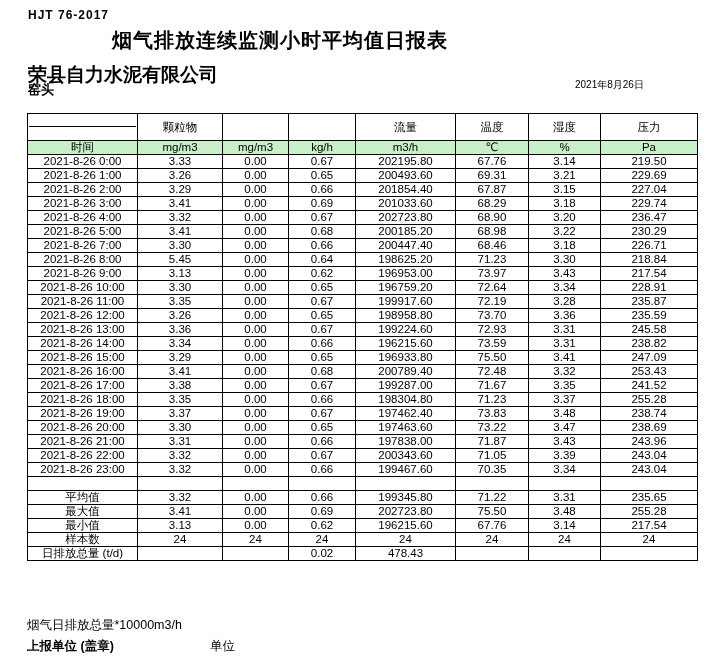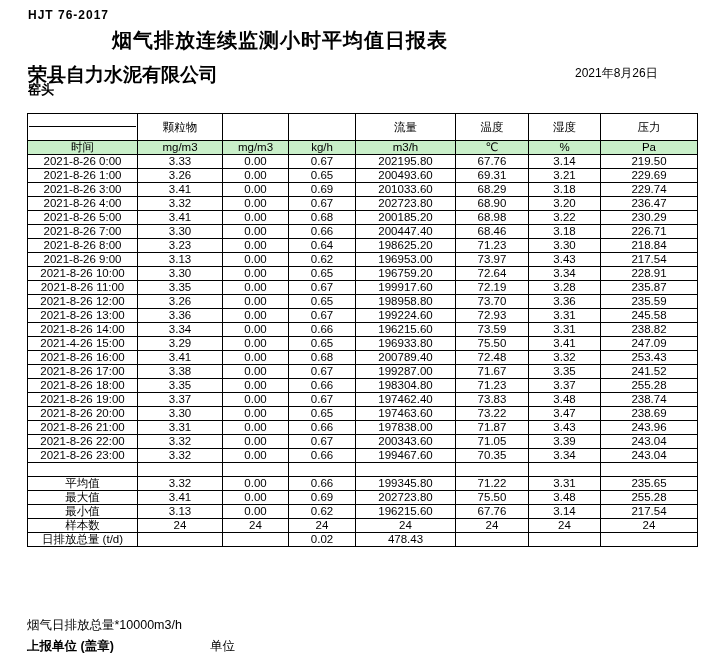--- a/index.html
+++ b/index.html
@@ -3,21 +3,21 @@
 <meta charset="utf-8">
 <style>
   * { margin:0; padding:0; box-sizing:border-box; }
   html,body { width:721px; height:661px; background:#fff; overflow:hidden; }
   body { position:relative; font-family:"Liberation Sans","DejaVu Sans",sans-serif; color:#000; }
 
   .std-no   { position:absolute; left:28px; top:8px;  font-size:12px; font-weight:bold; letter-spacing:1px; }
   .title    { position:absolute; left:0; top:27px; width:560px; text-align:center; font-size:20px; font-weight:bold; letter-spacing:1px; }
   .company  { position:absolute; left:28px; top:62px; font-size:19px; font-weight:bold; }
   .kiln     { position:absolute; left:28px; top:81px; font-size:13px; font-weight:bold; }
-  .date     { position:absolute; left:575px; top:65px; font-size:12px; }
+  .date     { position:absolute; left:575px; top:78px; font-size:10px; }
 
   table.report { position:absolute; left:27px; top:113px; border-collapse:collapse; table-layout:fixed; }
   table.report th, table.report td {
     border:1px solid #000; font-weight:normal; text-align:center;
     font-size:11.5px; height:14px; line-height:13px; padding:0 1px;
     overflow:hidden; white-space:nowrap;
   }
   .group-row th { height:26px; font-size:12.5px; }
   .split-cell { padding:0; }
   .split-cell .half { height:13px; }
@@ -90,20 +90,30 @@
         <td>2021-8-26  1:00</td>
         <td>3.26</td>
         <td>0.00</td>
         <td>0.65</td>
         <td>200493.60</td>
         <td>69.31</td>
         <td>3.21</td>
         <td>229.69</td>
       </tr>
       <tr>
+        <td>2021-8-26  2:00</td>
+        <td>3.29</td>
+        <td>0.00</td>
+        <td>0.66</td>
+        <td>201854.40</td>
+        <td>67.87</td>
+        <td>3.15</td>
+        <td>227.04</td>
+      </tr>
+      <tr>
         <td>2021-8-26  3:00</td>
         <td>3.41</td>
         <td>0.00</td>
         <td>0.69</td>
         <td>201033.60</td>
         <td>68.29</td>
         <td>3.18</td>
         <td>229.74</td>
       </tr>
       <tr>
@@ -131,21 +141,21 @@
         <td>3.30</td>
         <td>0.00</td>
         <td>0.66</td>
         <td>200447.40</td>
         <td>68.46</td>
         <td>3.18</td>
         <td>226.71</td>
       </tr>
       <tr>
         <td>2021-8-26  8:00</td>
-        <td>3.23</td>
+        <td>5.45</td>
         <td>0.00</td>
         <td>0.64</td>
         <td>198625.20</td>
         <td>71.23</td>
         <td>3.30</td>
         <td>218.84</td>
       </tr>
       <tr>
         <td>2021-8-26  9:00</td>
         <td>3.13</td>
@@ -200,21 +210,21 @@
         <td>2021-8-26 14:00</td>
         <td>3.34</td>
         <td>0.00</td>
         <td>0.66</td>
         <td>196215.60</td>
         <td>73.59</td>
         <td>3.31</td>
         <td>238.82</td>
       </tr>
       <tr>
-        <td>2021-4-26 15:00</td>
+        <td>2021-8-26 15:00</td>
         <td>3.29</td>
         <td>0.00</td>
         <td>0.65</td>
         <td>196933.80</td>
         <td>75.50</td>
         <td>3.41</td>
         <td>247.09</td>
       </tr>
       <tr>
         <td>2021-8-26 16:00</td>

